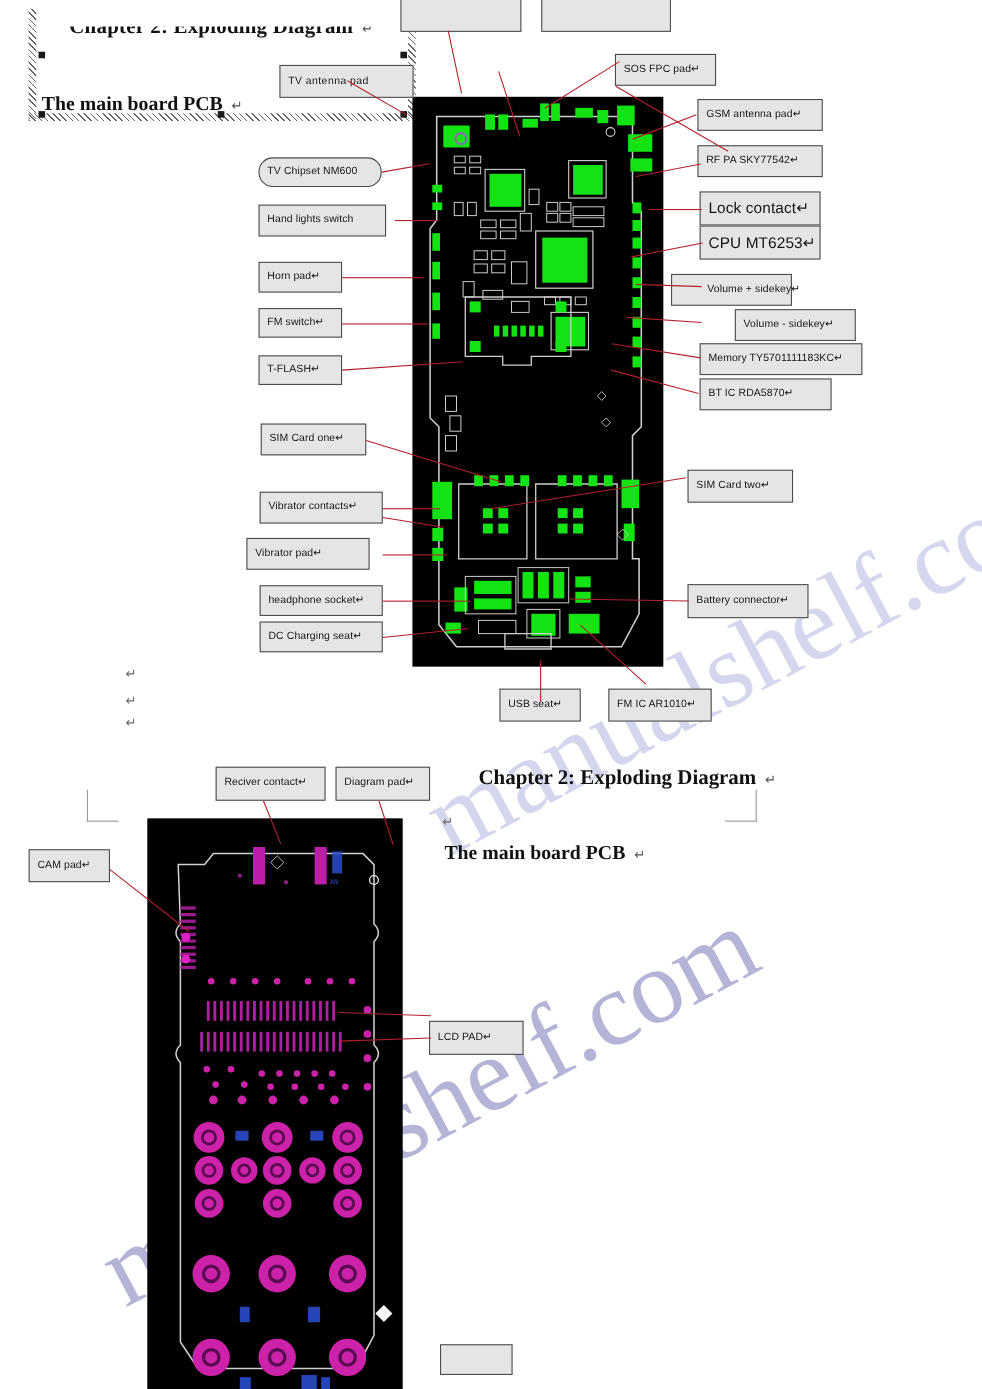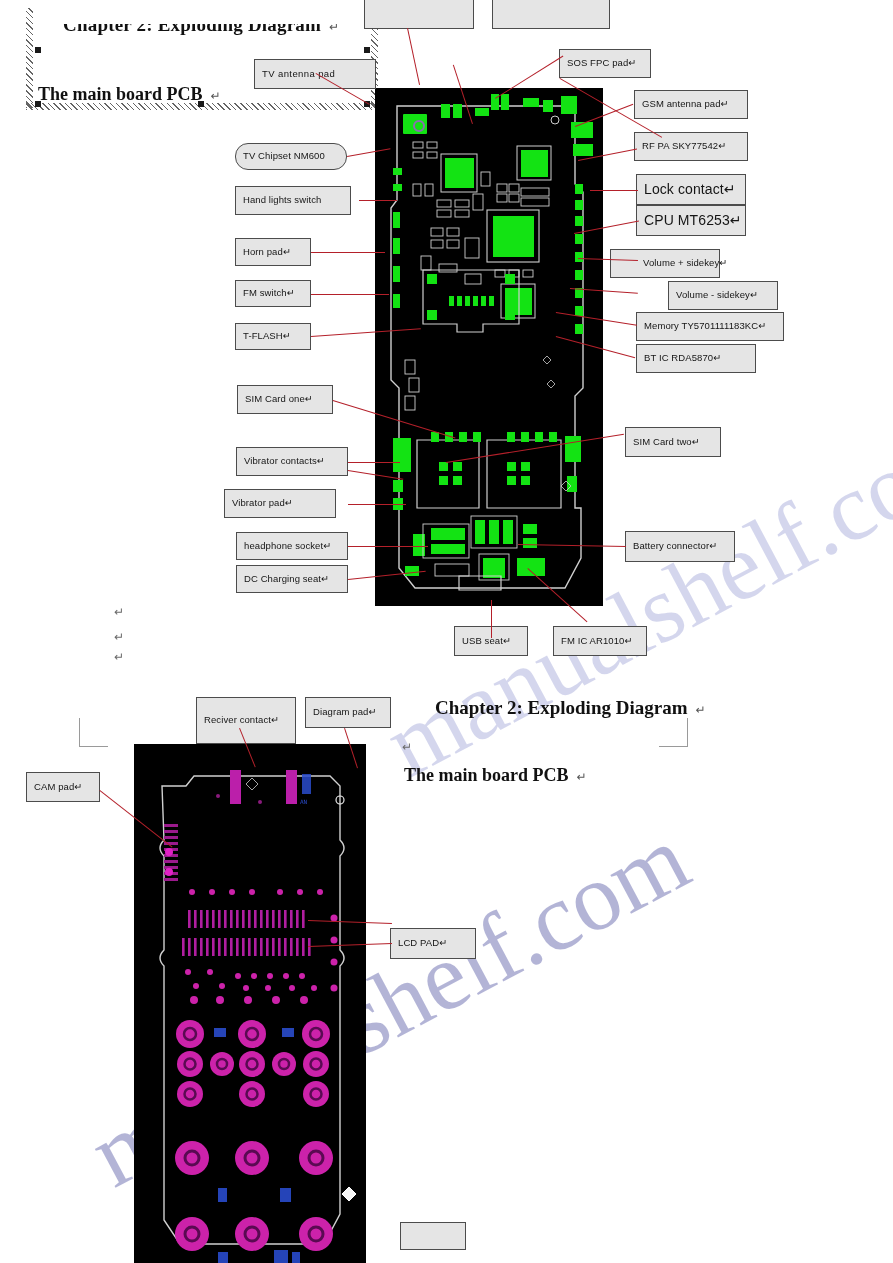--- a/index.html
+++ b/index.html
@@ -524,21 +524,21 @@
         <rect x="84" y="508" width="10" height="11"></rect>
         <rect x="140" y="506" width="14" height="13"></rect>
         <rect x="158" y="508" width="8" height="11"></rect>
       </g>
 
       <polygon points="208,450 215,443 222,450 215,457" fill="#f5f5f5"></polygon>
       <polygon points="208,450 215,443 222,450 215,457" fill="none" stroke="#fff" stroke-width="1"></polygon>
     </svg>
   </div>
 
-  <div class="lbl" style="left:196px;top:697px;width:100px;height:47px;">Reciver contact↵</div>
+  <div class="lbl" style="left:196px;top:697px;width:100px;height:31px;">Reciver contact↵</div>
   <div class="lbl" style="left:305px;top:697px;width:86px;height:31px;">Diagram pad↵</div>
   <div class="lbl" style="left:26px;top:772px;width:74px;height:30px;">CAM pad↵</div>
   <div class="lbl" style="left:390px;top:928px;width:86px;height:31px;">LCD PAD↵</div>
   <div class="lbl blank" style="left:400px;top:1222px;width:66px;height:28px;">MIC pad</div>
 
   <div class="leader" style="left:240px;top:728px;width:42px;transform:rotate(68deg);"></div>
   <div class="leader" style="left:345px;top:728px;width:42px;transform:rotate(72deg);"></div>
   <div class="leader" style="left:100px;top:790px;width:92px;transform:rotate(38deg);"></div>
   <div class="leader" style="left:308px;top:920px;width:84px;transform:rotate(2deg);"></div>
   <div class="leader" style="left:308px;top:946px;width:84px;transform:rotate(-2deg);"></div>

